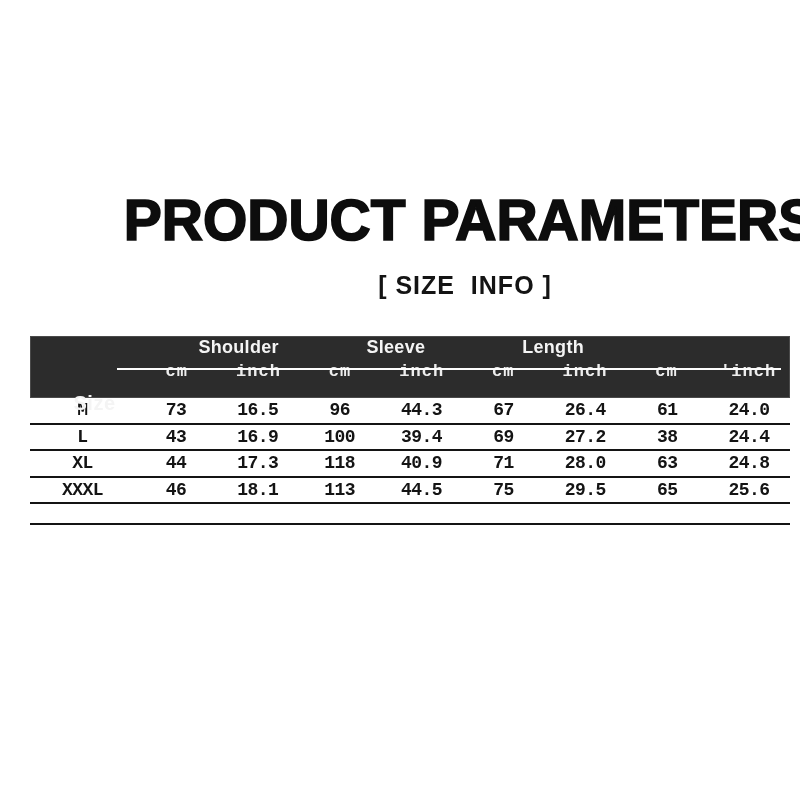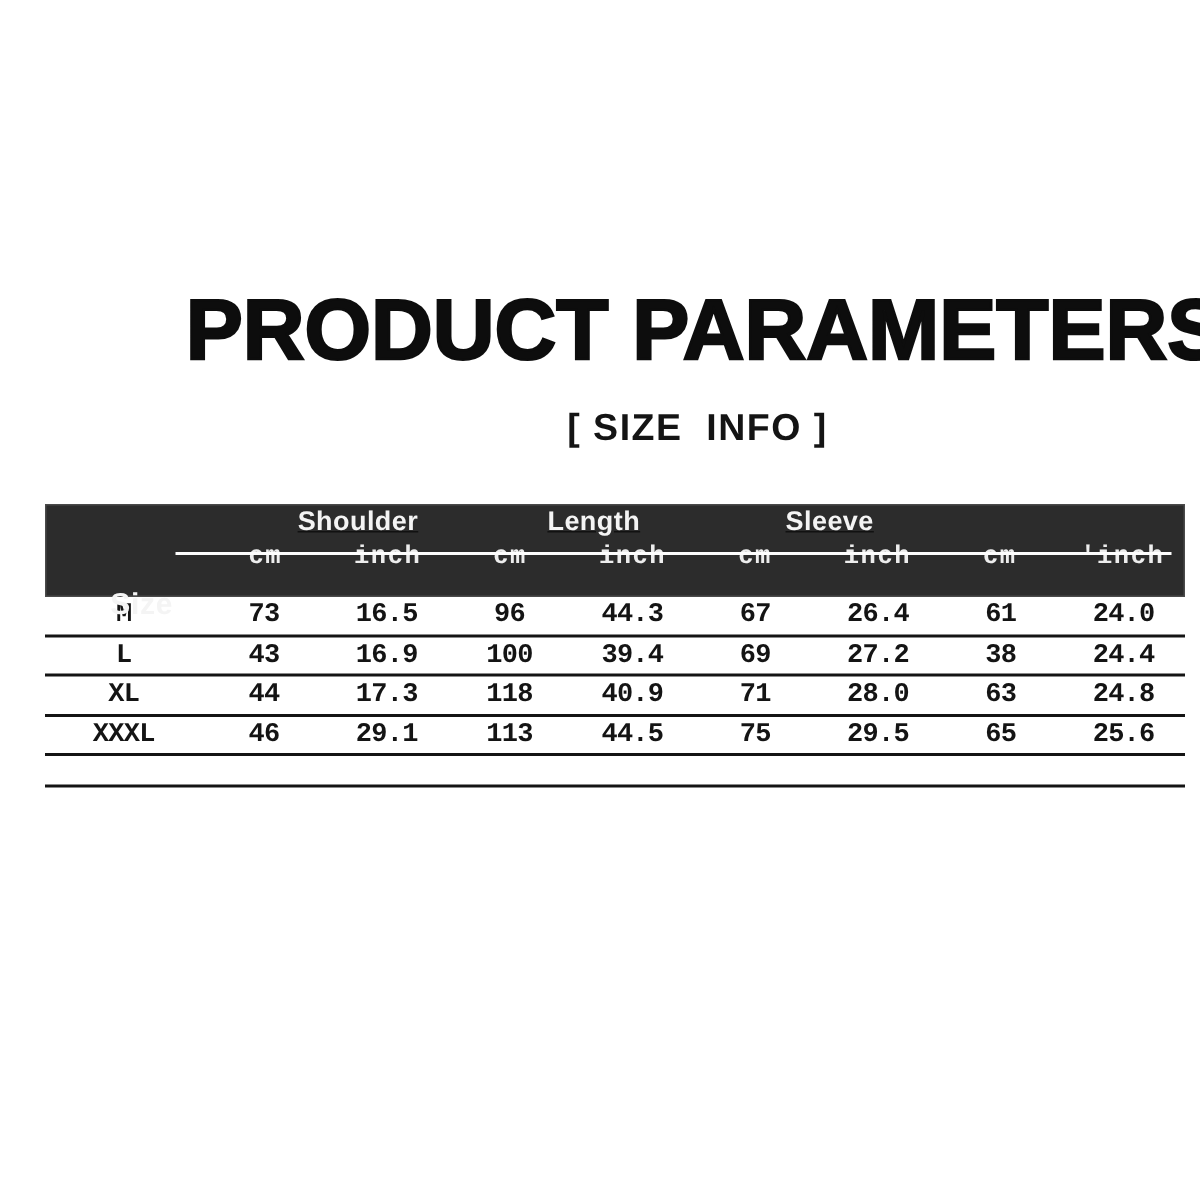--- a/index.html
+++ b/index.html
@@ -18,21 +18,21 @@
     text-align:center;font-size:25px;font-weight:700;color:#141414;
     letter-spacing:1px;white-space:pre;
   }
   .size-table{position:absolute;left:30px;top:336px;width:760px;}
   .thead{
     position:relative;height:62px;background:#2c2c2c;box-sizing:border-box;
     border:1px solid #4a4a4a;
   }
   .groups{
     display:grid;grid-template-columns:105px repeat(4,1fr);
-    height:20px;align-items:center;padding-left:24px;box-sizing:border-box;text-decoration:underline;
+    height:20px;align-items:center;padding-left:24px;box-sizing:border-box;
   }
   .g{
     text-align:center;font-size:18px;font-weight:700;color:#f4f4f4;
     letter-spacing:0.3px;
   }
   .units{
     display:grid;grid-template-columns:105px repeat(8,1fr);
     height:28px;align-items:center;
   }
   .u{
@@ -59,22 +59,22 @@
 <body>
 
 <h1 class="title">PRODUCT PARAMETERS</h1>
 <div class="subtitle">[ SIZE  INFO ]</div>
 
 <div class="size-table">
   <div class="thead">
     <div class="groups">
       <div class="sp"></div>
       <div class="g">Shoulder</div>
+      <div class="g">Sleeve</div>
       <div class="g">Length</div>
-      <div class="g">Sleeve</div>
     </div>
     <div class="units">
       <div class="sp"></div>
       <div class="u">cm</div>
       <div class="u">inch</div>
       <div class="u">cm</div>
       <div class="u">inch</div>
       <div class="u">cm</div>
       <div class="u">inch</div>
       <div class="u">cm</div>
@@ -117,21 +117,21 @@
     <div class="c">71</div>
     <div class="c">28.0</div>
     <div class="c">63</div>
     <div class="c">24.8</div>
   </div>
 
 
   <div class="trow">
     <div class="c">XXXL</div>
     <div class="c">46</div>
-    <div class="c">29.1</div>
+    <div class="c">18.1</div>
     <div class="c">113</div>
     <div class="c">44.5</div>
     <div class="c">75</div>
     <div class="c">29.5</div>
     <div class="c">65</div>
     <div class="c">25.6</div>
   </div>
 
   <div class="trow empty"></div>
 </div>

